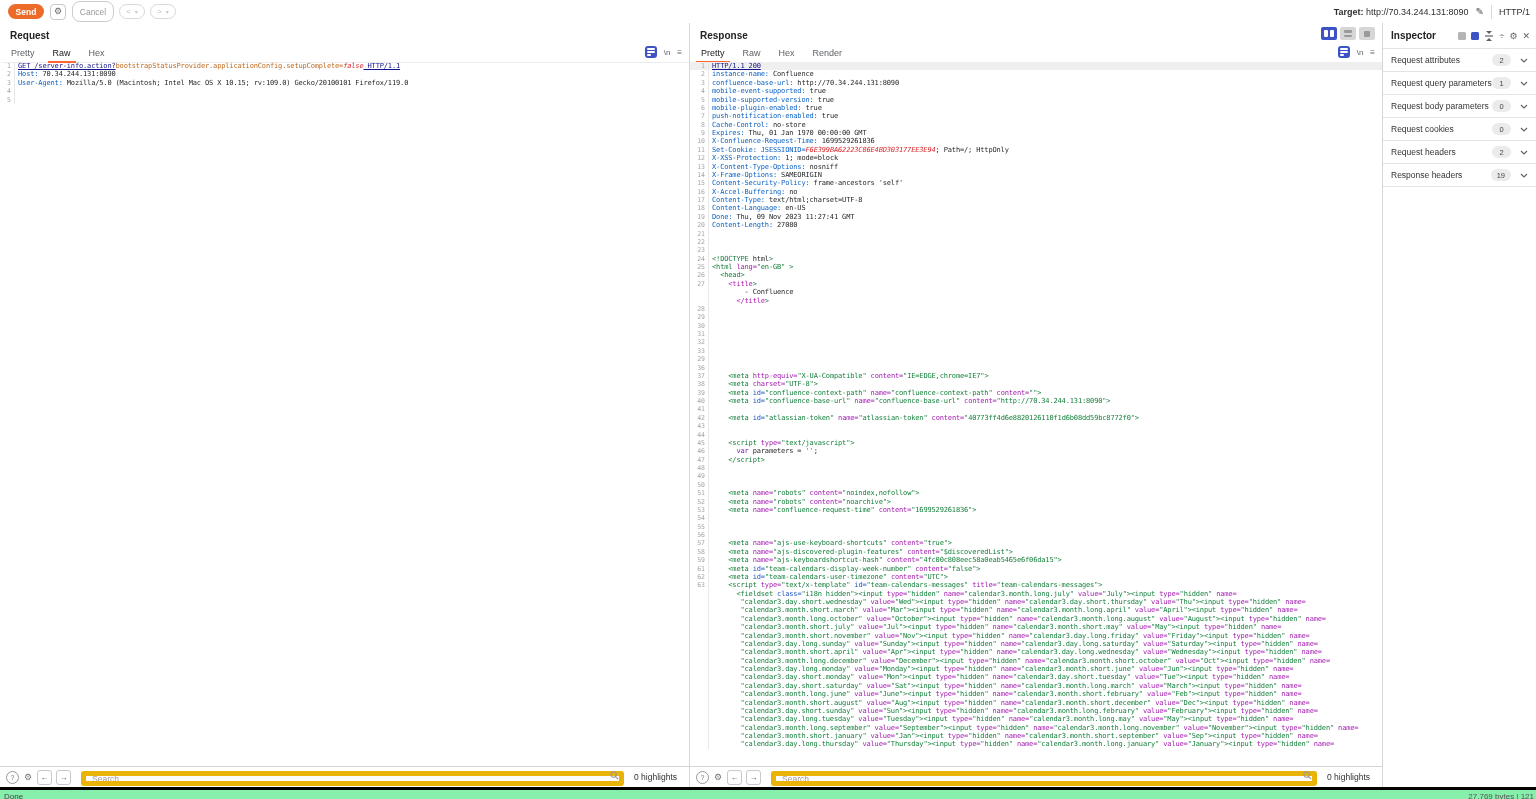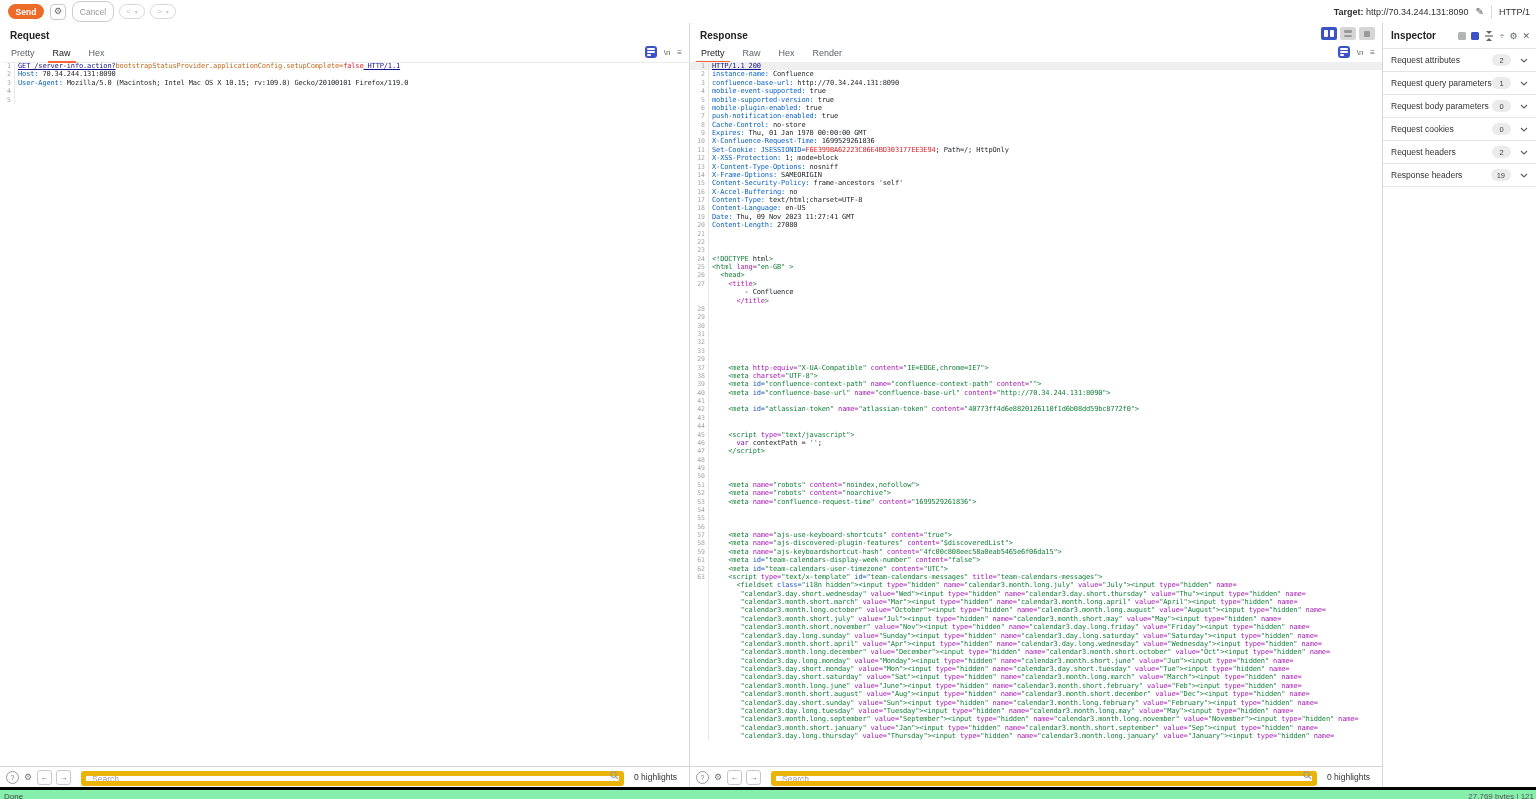--- a/index.html
+++ b/index.html
@@ -52,21 +52,21 @@
   .editor{position:absolute;top:39px;left:0;right:0;bottom:0;overflow:hidden;
           font-family:"DejaVu Sans Mono",monospace;font-size:7px;letter-spacing:-0.15px;color:#26282b;}
   .row{display:flex;height:8.38px;line-height:8.38px;white-space:pre;}
   .row.active{background:#efefef;}
   .ln{flex:none;text-align:right;padding-right:3px;color:#a2a6ab;border-right:1px solid #e8e8e8;
       font-size:6.5px;letter-spacing:0;}
   .request-panel .ln{width:11px;}
   .response-panel .ln{width:15px;}
   .cd{flex:1;padding-left:3px;overflow:hidden;}
   .navy{color:#14148c;text-decoration:underline;} .hname{color:#0b62c4;} .txt{color:#26282b;}
-  .param{color:#bf6a1f;} .red{color:#d8262c;}
+  .param{color:#bf6a1f;} .red{color:#d8262c;font-style:italic;}
   .tag{color:#17803d;} .val{color:#17803d;} .ttl{color:#b31ab3;}
   .attr{color:#a21caf;} .attr2{color:#2056c7;} .kw{color:#8315b5;}
   
   .inspector{position:absolute;top:23px;left:1382px;width:154px;height:764px;background:#fff;
              border-left:1px solid #d6d6d6;box-sizing:border-box;}
   .insp-head{position:absolute;top:0;left:0;right:0;height:24px;}
   .insp-title{position:absolute;top:7px;left:8px;font-size:10px;font-weight:bold;color:#222;}
   .insp-icons{position:absolute;top:8px;right:6px;display:flex;align-items:center;gap:5px;}
   .mini-sq{width:8px;height:8px;border-radius:1.5px;background:#b4b4b4;cursor:pointer;}
   .mini-sq.blue{background:#3d52c4;}
@@ -194,48 +194,49 @@
         <div class="row"><span class="ln">9</span><span class="cd"><span class="hname">Expires:</span><span class="txt"> Thu, 01 Jan 1970 00:00:00 GMT</span></span></div>
         <div class="row"><span class="ln">10</span><span class="cd"><span class="hname">X-Confluence-Request-Time:</span><span class="txt"> 1699529261836</span></span></div>
         <div class="row"><span class="ln">11</span><span class="cd"><span class="hname">Set-Cookie:</span><span class="hname"> JSESSIONID=</span><span class="red">F6E399BA62223C86E4BD303177EE3E94</span><span class="txt">; Path=/; HttpOnly</span></span></div>
         <div class="row"><span class="ln">12</span><span class="cd"><span class="hname">X-XSS-Protection:</span><span class="txt"> 1; mode=block</span></span></div>
         <div class="row"><span class="ln">13</span><span class="cd"><span class="hname">X-Content-Type-Options:</span><span class="txt"> nosniff</span></span></div>
         <div class="row"><span class="ln">14</span><span class="cd"><span class="hname">X-Frame-Options:</span><span class="txt"> SAMEORIGIN</span></span></div>
         <div class="row"><span class="ln">15</span><span class="cd"><span class="hname">Content-Security-Policy:</span><span class="txt"> frame-ancestors 'self'</span></span></div>
         <div class="row"><span class="ln">16</span><span class="cd"><span class="hname">X-Accel-Buffering:</span><span class="txt"> no</span></span></div>
         <div class="row"><span class="ln">17</span><span class="cd"><span class="hname">Content-Type:</span><span class="txt"> text/html;charset=UTF-8</span></span></div>
         <div class="row"><span class="ln">18</span><span class="cd"><span class="hname">Content-Language:</span><span class="txt"> en-US</span></span></div>
-        <div class="row"><span class="ln">19</span><span class="cd"><span class="hname">Date:</span><span class="txt"> Thu, 09 Nov 2023 11:27:41 GMT</span></span></div>
+        <div class="row"><span class="ln">19</span><span class="cd"><span class="hname">Done:</span><span class="txt"> Thu, 09 Nov 2023 11:27:41 GMT</span></span></div>
         <div class="row"><span class="ln">20</span><span class="cd"><span class="hname">Content-Length:</span><span class="txt"> 27080</span></span></div>
         <div class="row"><span class="ln">21</span><span class="cd"></span></div>
         <div class="row"><span class="ln">22</span><span class="cd"></span></div>
         <div class="row"><span class="ln">23</span><span class="cd"></span></div>
         <div class="row"><span class="ln">24</span><span class="cd"><span class="tag">&lt;!DOCTYPE</span><span class="txt"> html</span><span class="tag">&gt;</span></span></div>
         <div class="row"><span class="ln">25</span><span class="cd"><span class="tag">&lt;html</span><span class="txt"> </span><span class="attr">lang=</span><span class="val">"en-GB"</span><span class="txt"> </span><span class="tag">&gt;</span></span></div>
         <div class="row"><span class="ln">26</span><span class="cd"><span class="txt">  </span><span class="tag">&lt;head</span><span class="tag">&gt;</span></span></div>
         <div class="row"><span class="ln">27</span><span class="cd"><span class="txt">    </span><span class="ttl">&lt;title</span><span class="tag">&gt;</span></span></div>
         <div class="row"><span class="ln"></span><span class="cd"><span class="txt">        - Confluence</span></span></div>
         <div class="row"><span class="ln"></span><span class="cd"><span class="txt">      </span><span class="ttl">&lt;/title</span><span class="tag">&gt;</span></span></div>
         <div class="row"><span class="ln">28</span><span class="cd"></span></div>
         <div class="row"><span class="ln">29</span><span class="cd"></span></div>
         <div class="row"><span class="ln">30</span><span class="cd"></span></div>
         <div class="row"><span class="ln">31</span><span class="cd"></span></div>
         <div class="row"><span class="ln">32</span><span class="cd"></span></div>
         <div class="row"><span class="ln">33</span><span class="cd"></span></div>
         <div class="row"><span class="ln">29</span><span class="cd"></span></div>
+        <div class="row"><span class="ln">36</span><span class="cd"></span></div>
         <div class="row"><span class="ln">37</span><span class="cd"><span class="txt">    </span><span class="tag">&lt;meta</span><span class="txt"> </span><span class="attr">http-equiv=</span><span class="val">"X-UA-Compatible"</span><span class="txt"> </span><span class="attr">content=</span><span class="val">"IE=EDGE,chrome=IE7"</span><span class="tag">&gt;</span></span></div>
         <div class="row"><span class="ln">38</span><span class="cd"><span class="txt">    </span><span class="tag">&lt;meta</span><span class="txt"> </span><span class="attr">charset=</span><span class="val">"UTF-8"</span><span class="tag">&gt;</span></span></div>
         <div class="row"><span class="ln">39</span><span class="cd"><span class="txt">    </span><span class="tag">&lt;meta</span><span class="txt"> </span><span class="attr2">id=</span><span class="val">"confluence-context-path"</span><span class="txt"> </span><span class="attr">name=</span><span class="val">"confluence-context-path"</span><span class="txt"> </span><span class="attr">content=</span><span class="val">""</span><span class="tag">&gt;</span></span></div>
         <div class="row"><span class="ln">40</span><span class="cd"><span class="txt">    </span><span class="tag">&lt;meta</span><span class="txt"> </span><span class="attr2">id=</span><span class="val">"confluence-base-url"</span><span class="txt"> </span><span class="attr">name=</span><span class="val">"confluence-base-url"</span><span class="txt"> </span><span class="attr">content=</span><span class="val">"http://70.34.244.131:8090"</span><span class="tag">&gt;</span></span></div>
         <div class="row"><span class="ln">41</span><span class="cd"></span></div>
         <div class="row"><span class="ln">42</span><span class="cd"><span class="txt">    </span><span class="tag">&lt;meta</span><span class="txt"> </span><span class="attr2">id=</span><span class="val">"atlassian-token"</span><span class="txt"> </span><span class="attr">name=</span><span class="val">"atlassian-token"</span><span class="txt"> </span><span class="attr">content=</span><span class="val">"40773ff4d6e8820126110f1d6b08dd59bc8772f0"</span><span class="tag">&gt;</span></span></div>
         <div class="row"><span class="ln">43</span><span class="cd"></span></div>
         <div class="row"><span class="ln">44</span><span class="cd"></span></div>
         <div class="row"><span class="ln">45</span><span class="cd"><span class="txt">    </span><span class="tag">&lt;script</span><span class="txt"> </span><span class="attr">type=</span><span class="val">"text/javascript"</span><span class="tag">&gt;</span></span></div>
-        <div class="row"><span class="ln">46</span><span class="cd"><span class="txt">      </span><span class="kw">var</span><span class="txt"> contextPath = </span><span class="val">''</span><span class="txt">;</span></span></div>
+        <div class="row"><span class="ln">46</span><span class="cd"><span class="txt">      </span><span class="kw">var</span><span class="txt"> parameters = </span><span class="val">''</span><span class="txt">;</span></span></div>
         <div class="row"><span class="ln">47</span><span class="cd"><span class="txt">    </span><span class="tag">&lt;/script</span><span class="tag">&gt;</span></span></div>
         <div class="row"><span class="ln">48</span><span class="cd"></span></div>
         <div class="row"><span class="ln">49</span><span class="cd"></span></div>
         <div class="row"><span class="ln">50</span><span class="cd"></span></div>
         <div class="row"><span class="ln">51</span><span class="cd"><span class="txt">    </span><span class="tag">&lt;meta</span><span class="txt"> </span><span class="attr">name=</span><span class="val">"robots"</span><span class="txt"> </span><span class="attr">content=</span><span class="val">"noindex,nofollow"</span><span class="tag">&gt;</span></span></div>
         <div class="row"><span class="ln">52</span><span class="cd"><span class="txt">    </span><span class="tag">&lt;meta</span><span class="txt"> </span><span class="attr">name=</span><span class="val">"robots"</span><span class="txt"> </span><span class="attr">content=</span><span class="val">"noarchive"</span><span class="tag">&gt;</span></span></div>
         <div class="row"><span class="ln">53</span><span class="cd"><span class="txt">    </span><span class="tag">&lt;meta</span><span class="txt"> </span><span class="attr">name=</span><span class="val">"confluence-request-time"</span><span class="txt"> </span><span class="attr">content=</span><span class="val">"1699529261836"</span><span class="tag">&gt;</span></span></div>
         <div class="row"><span class="ln">54</span><span class="cd"></span></div>
         <div class="row"><span class="ln">55</span><span class="cd"></span></div>
         <div class="row"><span class="ln">56</span><span class="cd"></span></div>

